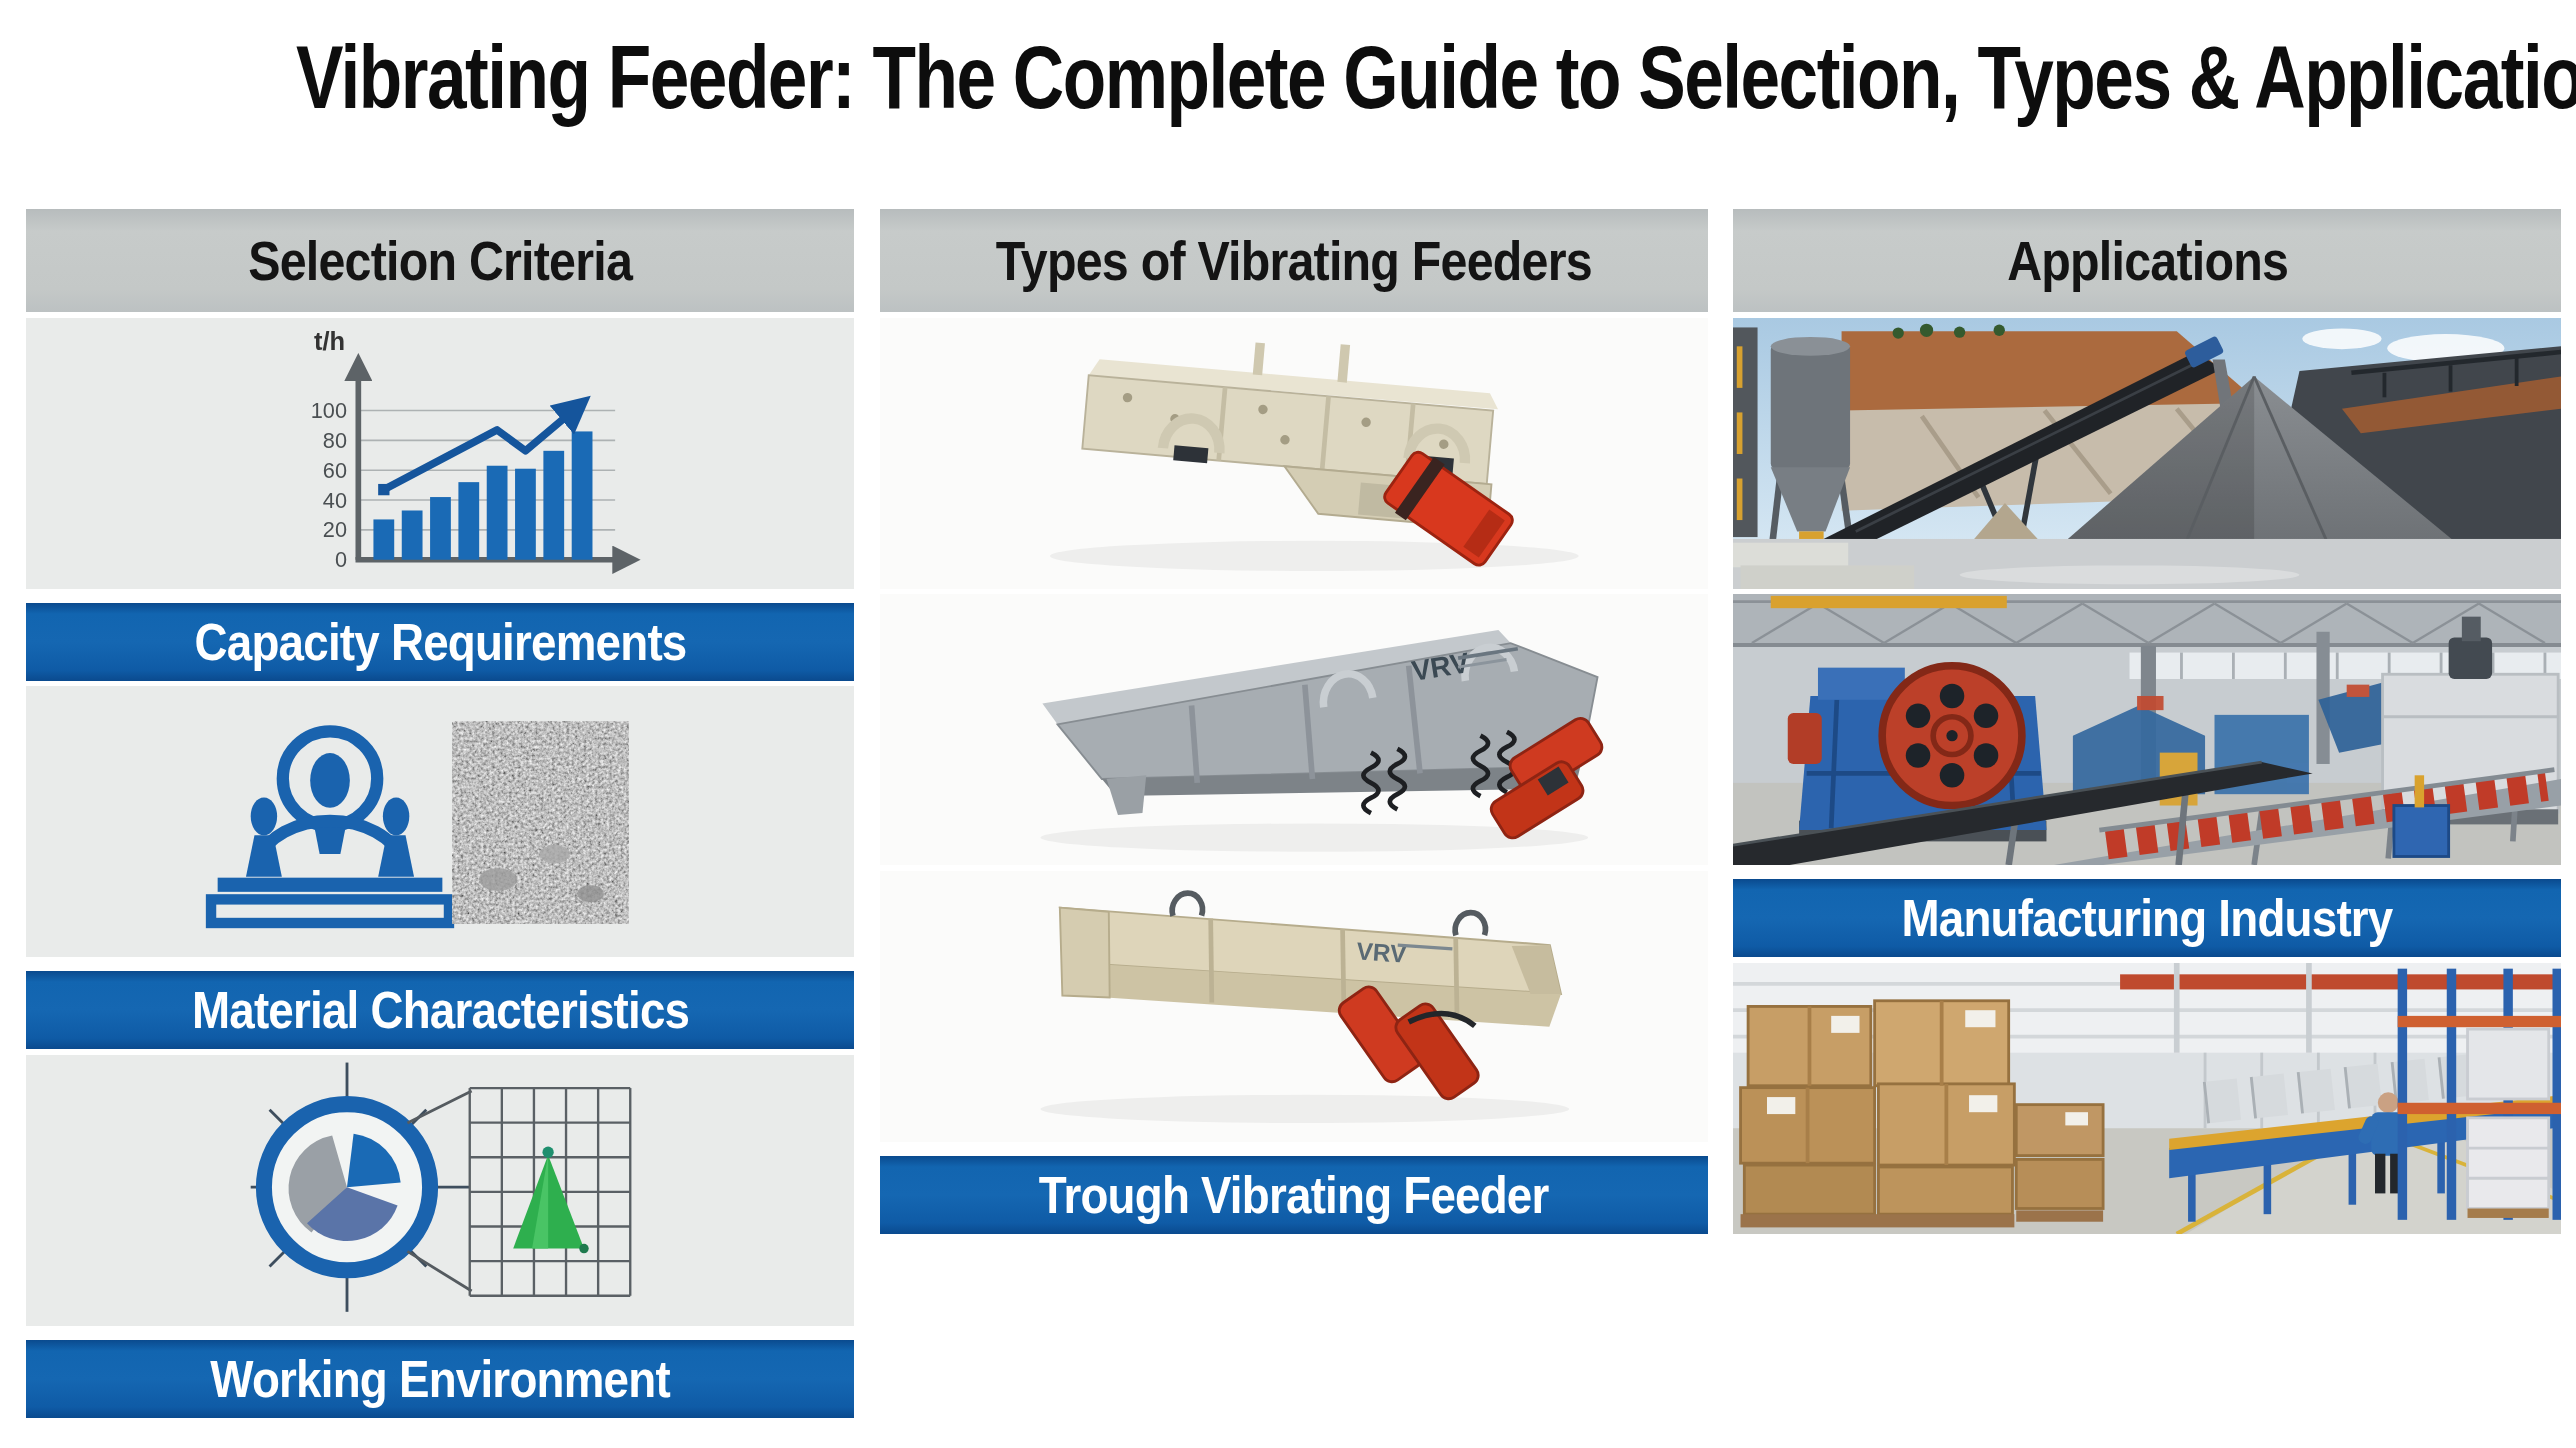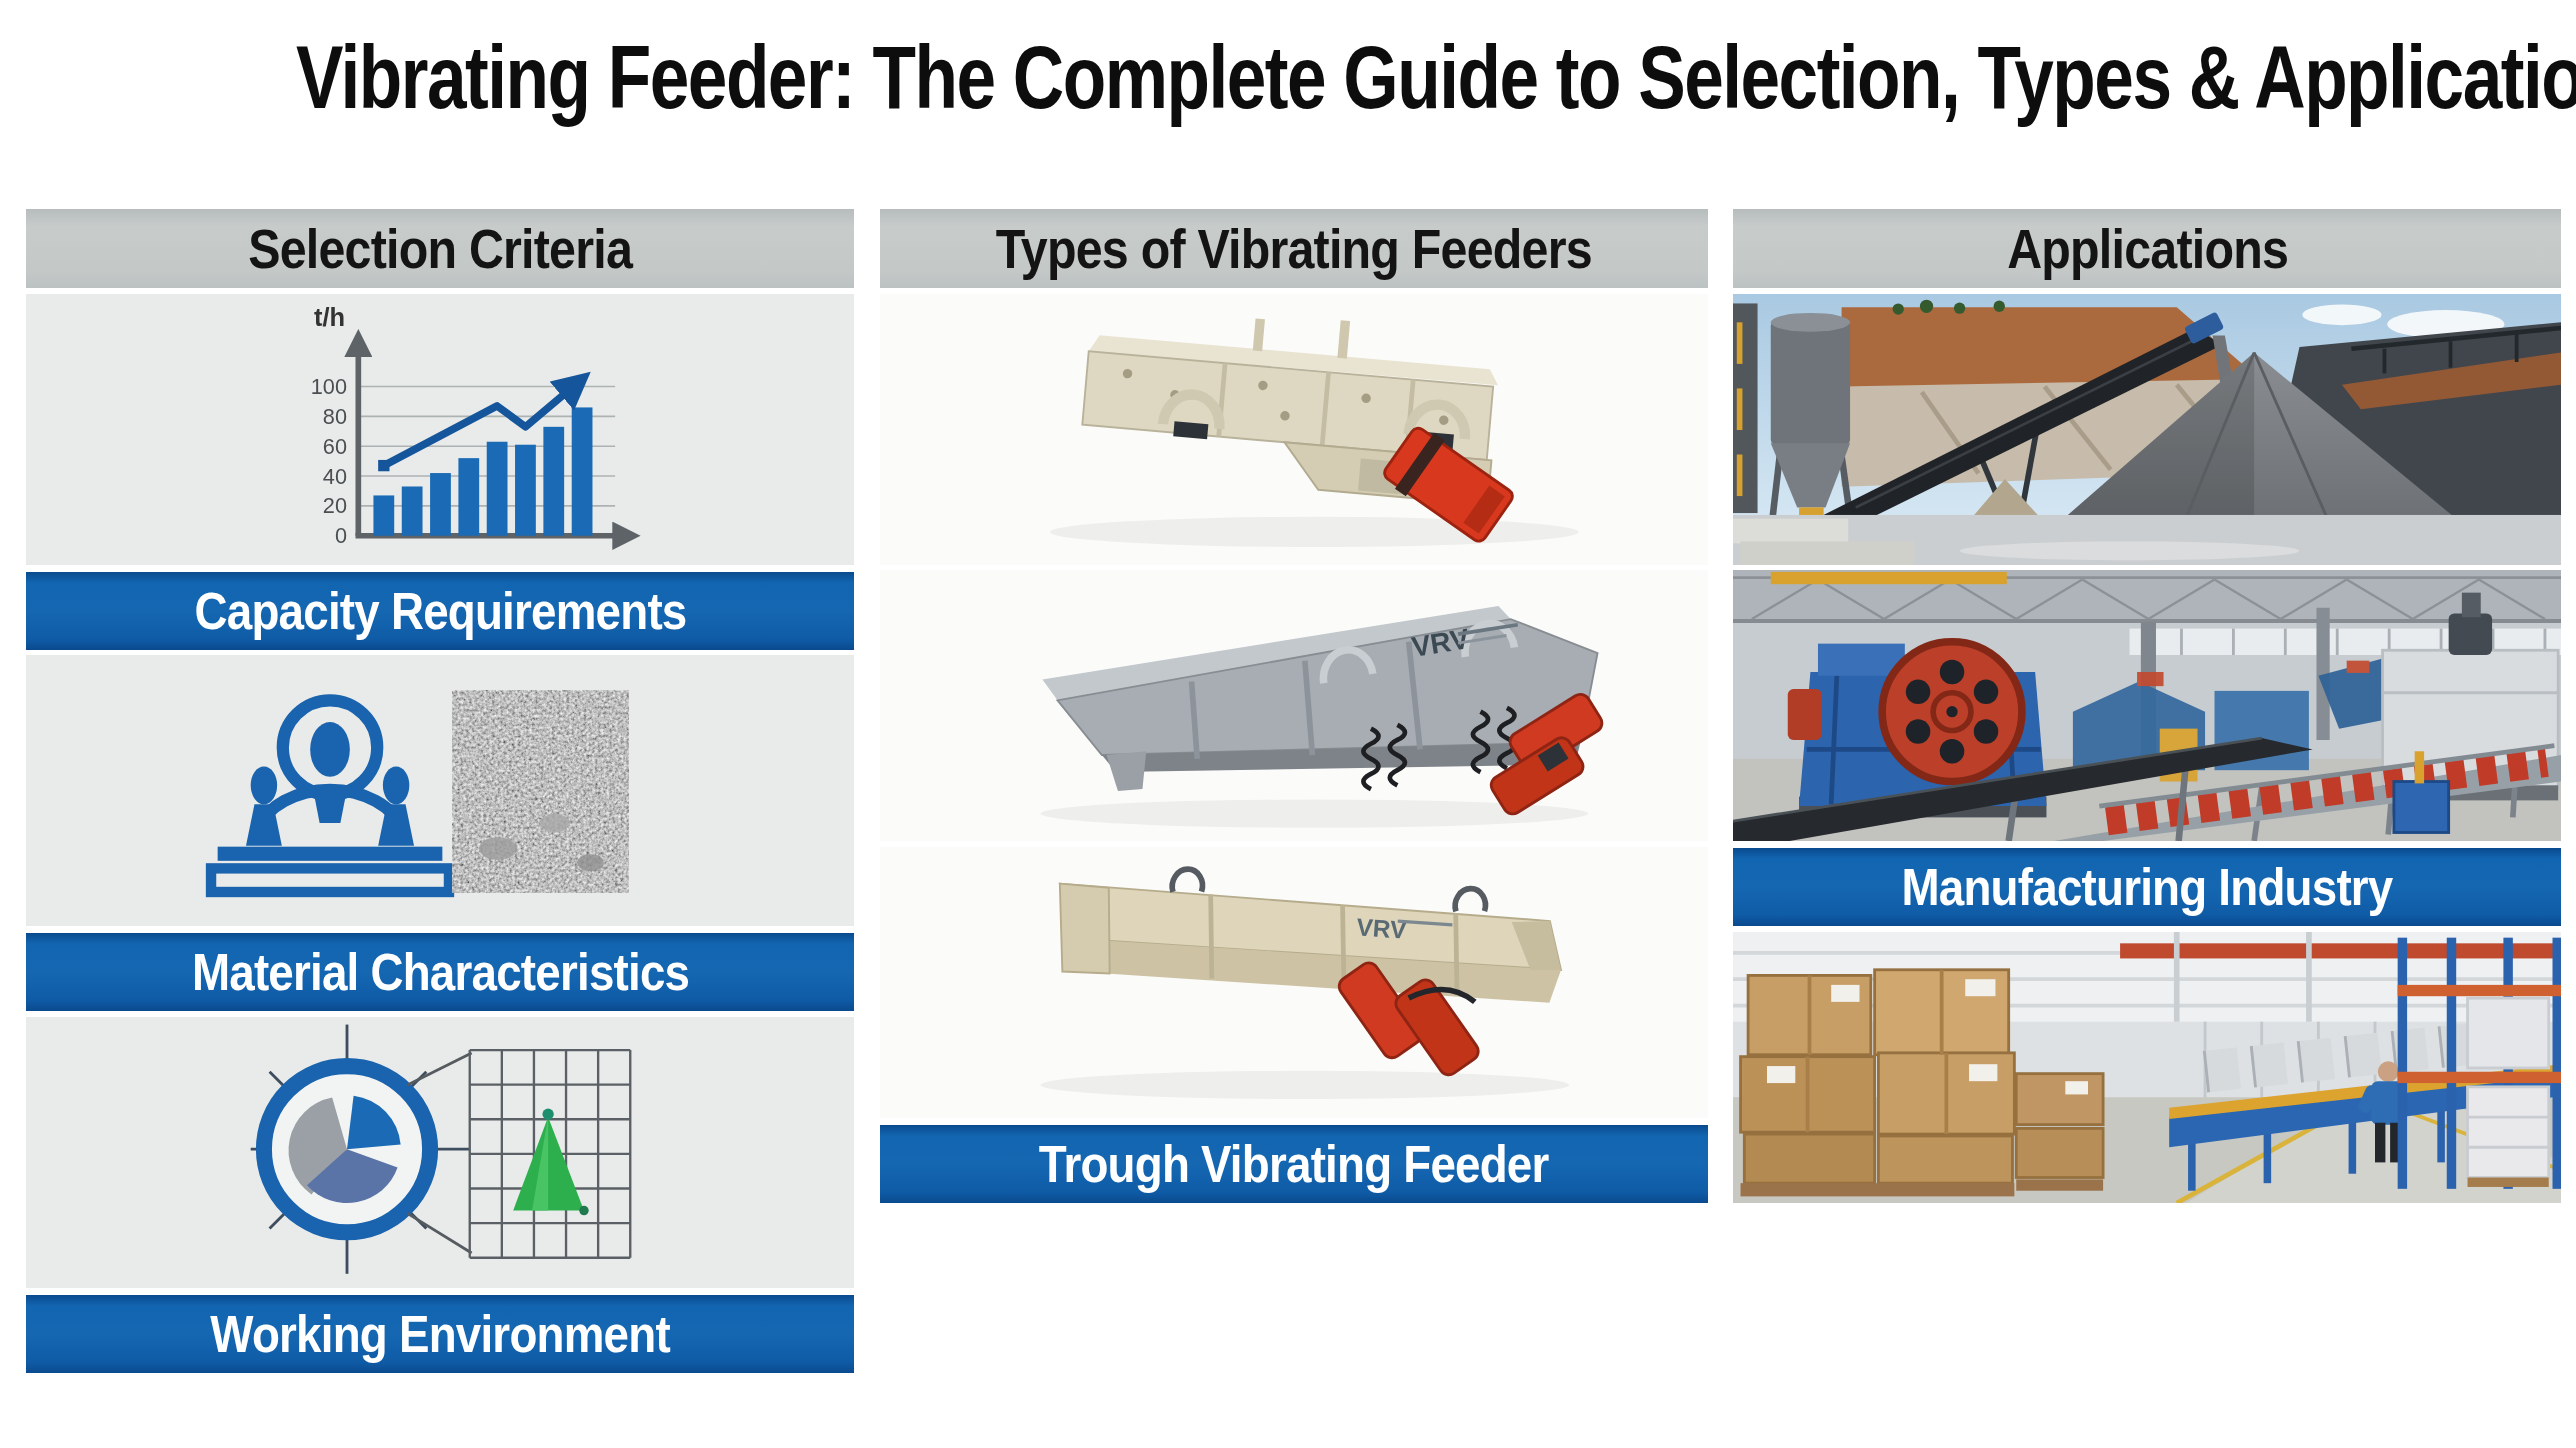--- a/index.html
+++ b/index.html
@@ -4,27 +4,27 @@
 <style>
   html,body{margin:0;padding:0;background:#fff;}
   .page{position:relative;width:2576px;height:1448px;background:#ffffff;overflow:hidden;
         font-family:"Liberation Sans",sans-serif;}
   .title{position:absolute;top:26.4px;left:0;right:0;margin:0;text-align:center;
          font-size:89px;font-weight:bold;color:#0d0d0d;}
   .cond{display:inline-block;transform:scaleX(.80);transform-origin:center;white-space:nowrap;letter-spacing:-1.9px;}
   .cond-s{display:inline-block;transform:scaleX(.88);transform-origin:center;white-space:nowrap;letter-spacing:-0.9px;}
   .grid{position:absolute;left:26.4px;top:209px;display:flex;gap:25.5px;}
   .col{width:828px;display:flex;flex-direction:column;}
-  .colhead{height:79px;background:linear-gradient(180deg,#b7bcbd 0%,#c7cbca 22%,#c4c8c7 78%,#bcc1c2 100%);
+  .colhead{height:103px;background:linear-gradient(180deg,#b7bcbd 0%,#c7cbca 22%,#c4c8c7 78%,#bcc1c2 100%);
            display:flex;align-items:center;justify-content:center;
            font-size:55px;font-weight:bold;color:#141414;}
   .imgcell{height:271px;margin-top:5.7px;position:relative;overflow:hidden;}
   .bg-gray{background:#e9ebea;}
   .bg-white{background:#fbfbfa;}
-  .label{height:78px;margin-top:7px;color:#fff;font-size:52px;font-weight:bold;
+  .label{height:78px;margin-top:14px;color:#fff;font-size:52px;font-weight:bold;
          display:flex;align-items:center;justify-content:center;
          background:linear-gradient(180deg,#0a4a8e 0%,#1265b0 14%,#1567b2 50%,#0f5ba6 86%,#0a4a8e 100%);}
   .foot{position:absolute;left:28px;right:28px;top:1380px;display:flex;justify-content:space-between;
         font-size:43px;font-weight:400;color:#3d3d3d;}
   svg.fill{display:block;width:100%;height:100%;}
   svg text{font-family:"Liberation Sans",sans-serif;}
 </style>
 </head>
 <body>
 

